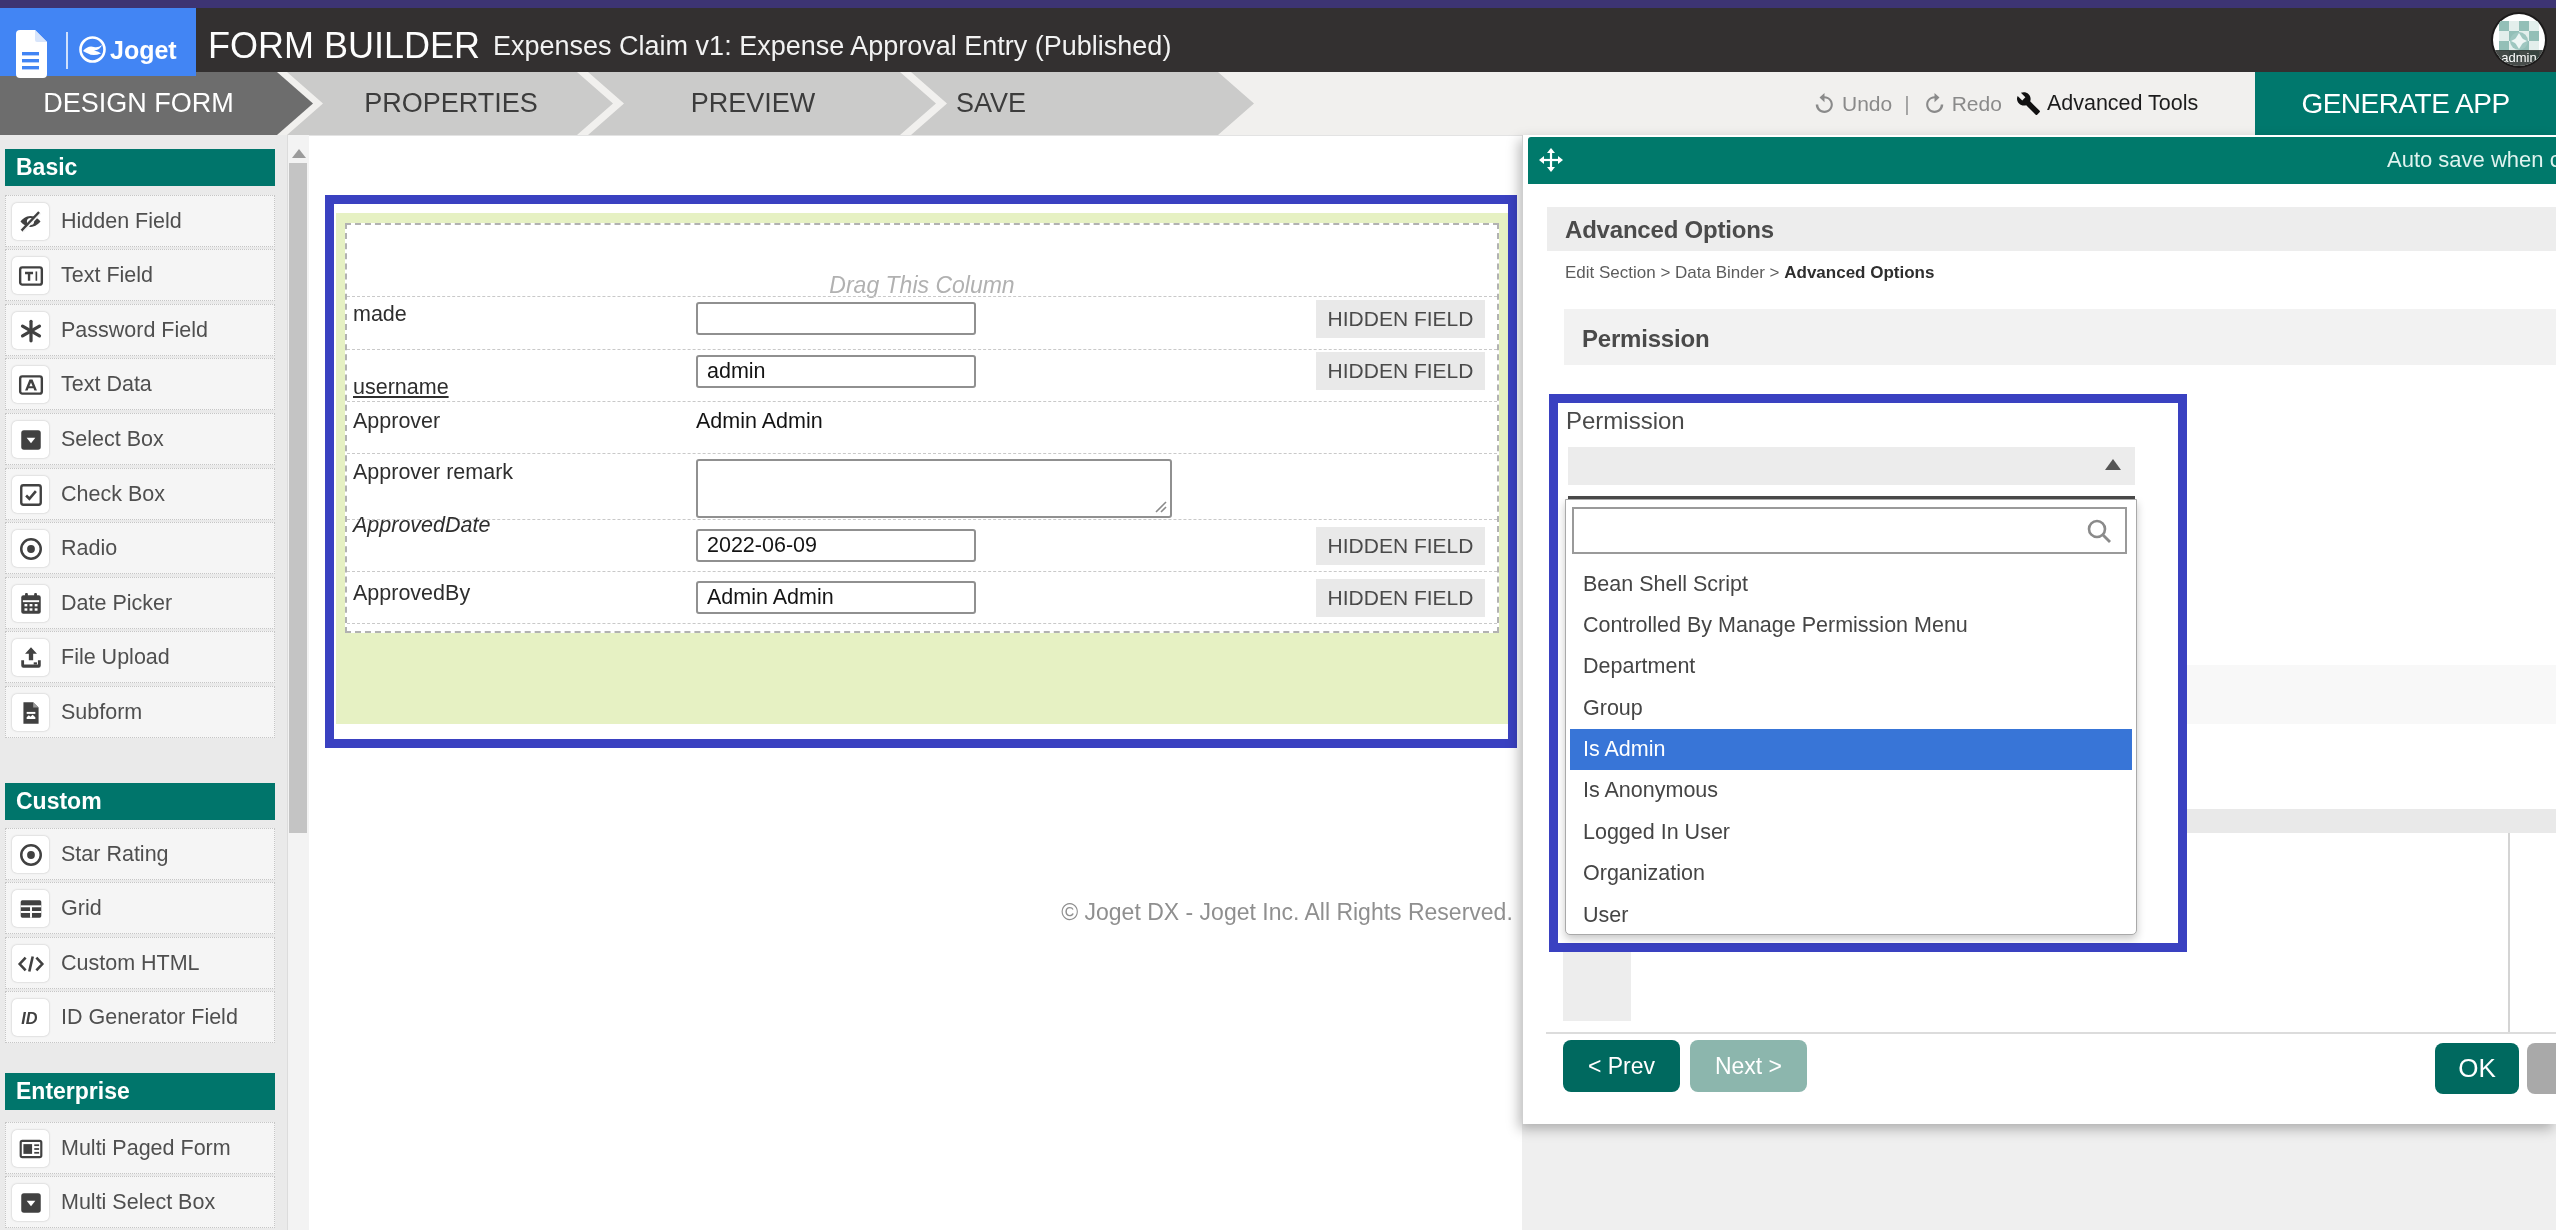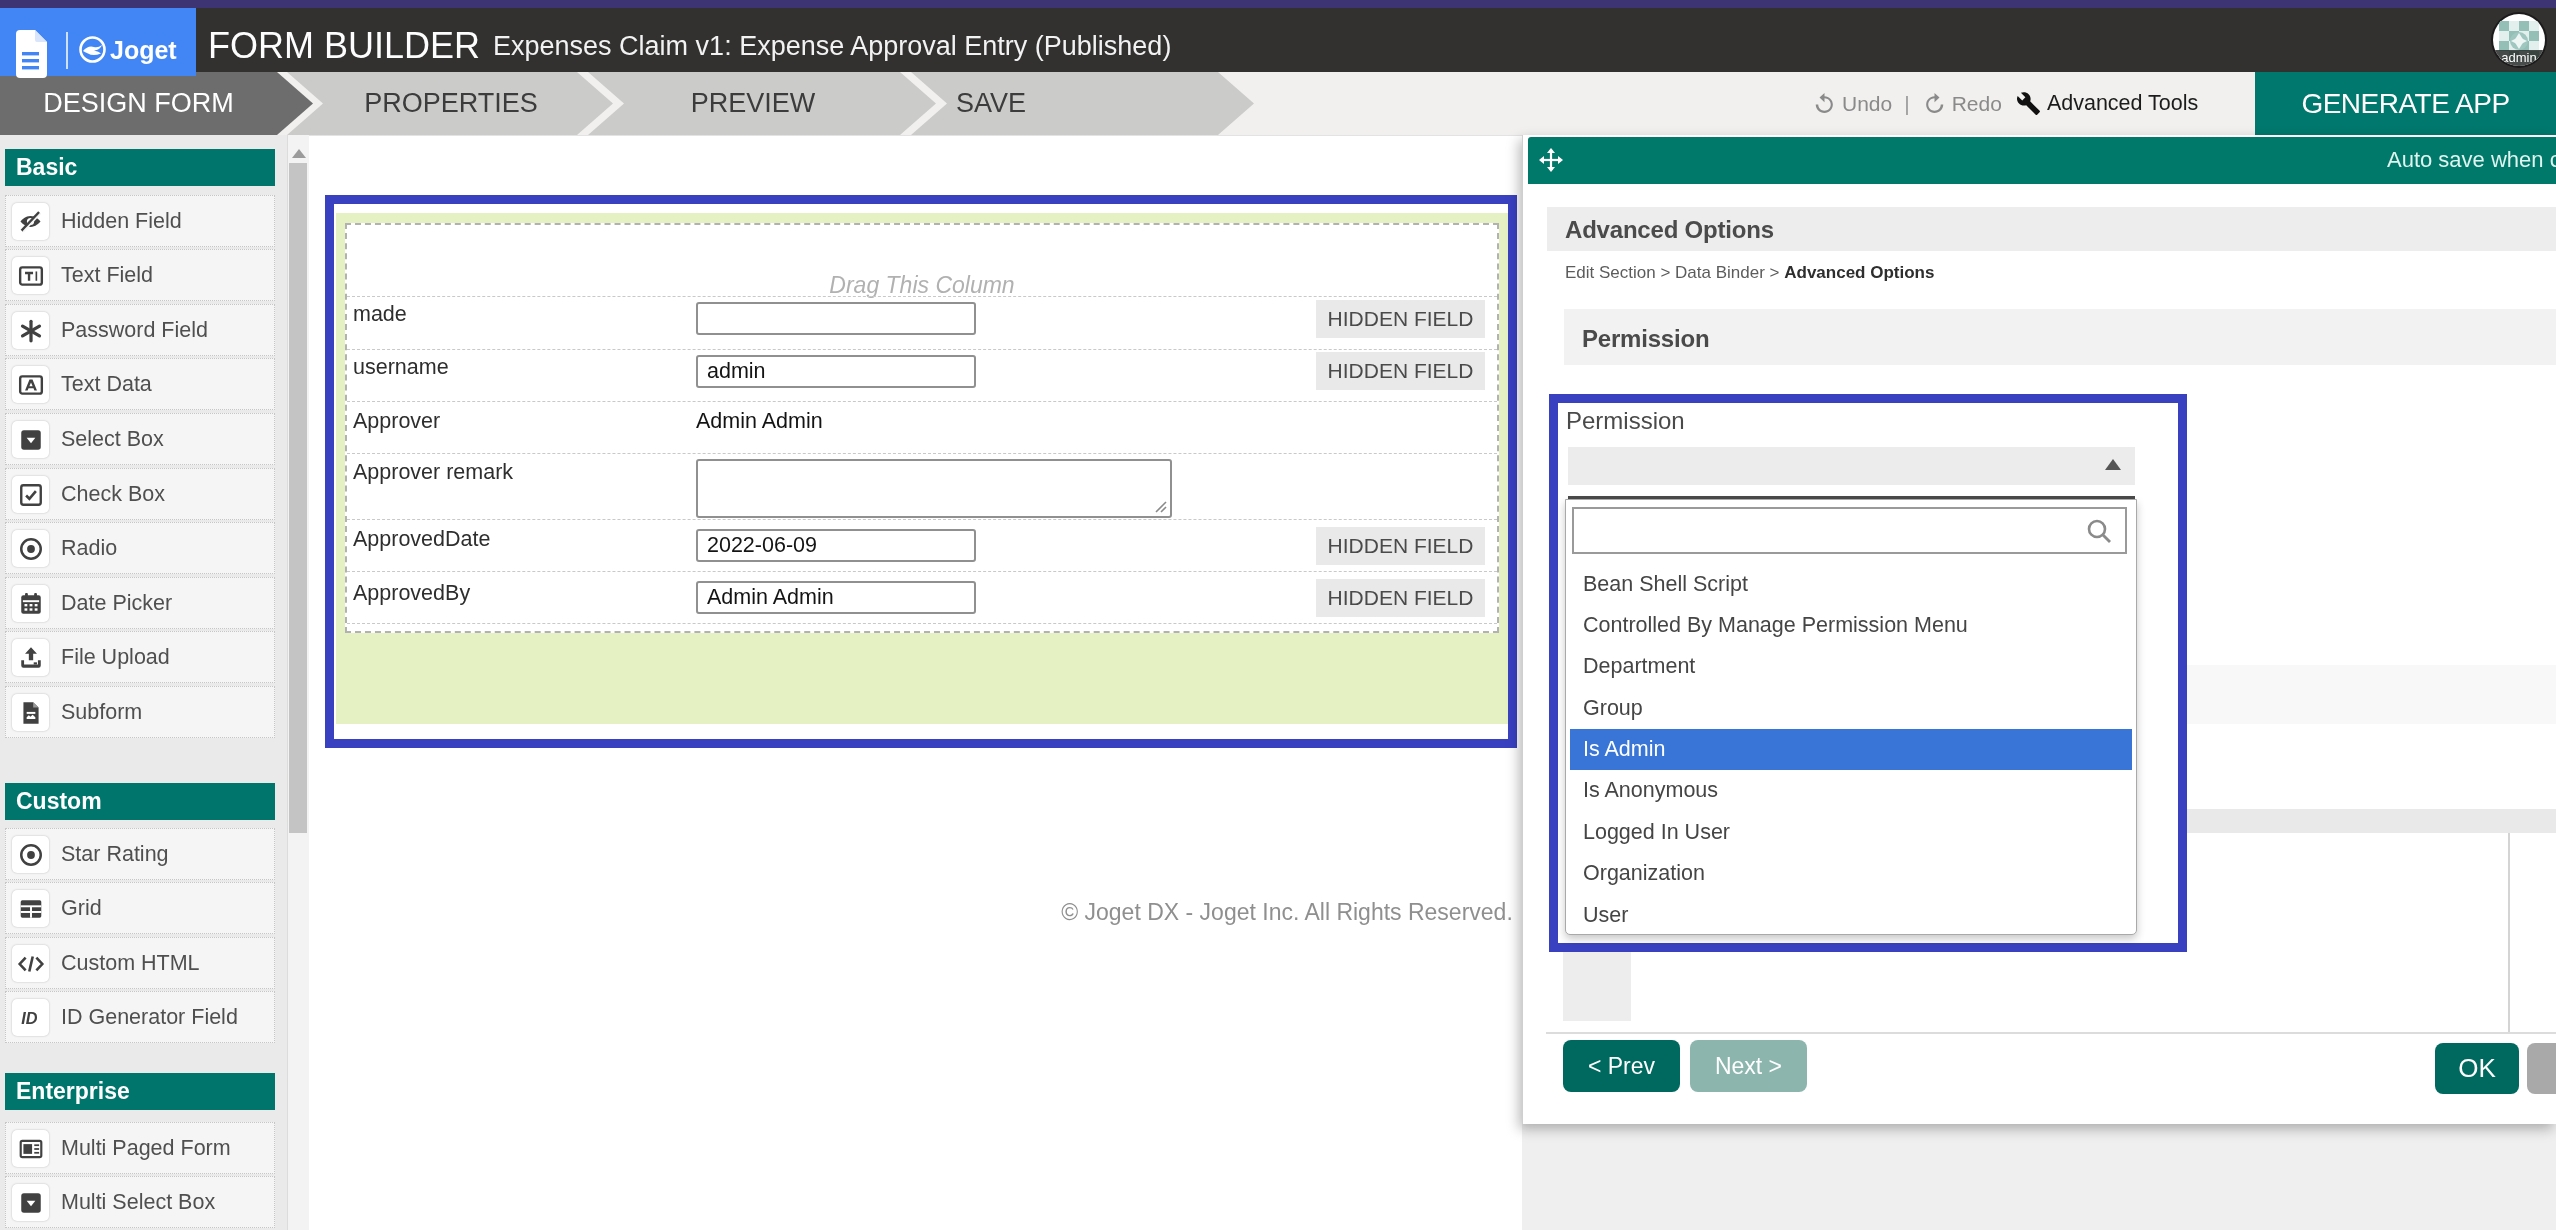--- a/index.html
+++ b/index.html
@@ -289,24 +289,24 @@
 <div class="abs" style="left:345px;top:223px;width:1154px;height:410px;border:2px dashed #b2b2b2;background:#fff;"></div>
 <div class="abs" style="left:345px;top:272px;width:1154px;text-align:center;font-size:23px;font-style:italic;color:#b1b1b1;">Drag This Column</div>
 <div class="abs" style="left:347px;top:295.5px;width:1150px;border-top:1px dashed #c9c9c9;"></div>
 <div class="abs" style="left:347px;top:349px;width:1150px;border-top:1px dashed #c9c9c9;"></div>
 <div class="abs" style="left:347px;top:401px;width:1150px;border-top:1px dashed #c9c9c9;"></div>
 <div class="abs" style="left:347px;top:453px;width:1150px;border-top:1px dashed #c9c9c9;"></div>
 <div class="abs" style="left:347px;top:519px;width:1150px;border-top:1px dashed #c9c9c9;"></div>
 <div class="abs" style="left:347px;top:571px;width:1150px;border-top:1px dashed #c9c9c9;"></div>
 <div class="abs" style="left:347px;top:622.5px;width:1150px;border-top:1px dashed #c9c9c9;"></div>
 <div class="abs flabel" style="top:302px;">made</div>
-<div class="abs flabel" style="top:355px;">username</div>
+<div class="abs flabel" style="top:375px;text-decoration:underline;">username</div>
 <div class="abs flabel" style="top:409px;">Approver</div>
 <div class="abs flabel" style="top:460px;">Approver remark</div>
-<div class="abs flabel" style="top:527px;">ApprovedDate</div>
+<div class="abs flabel" style="top:513px;font-style:italic;">ApprovedDate</div>
 <div class="abs flabel" style="top:581px;">ApprovedBy</div>
 <div class="abs finput" style="top:302px;"></div>
 <div class="abs finput" style="top:355px;">admin</div>
 <div class="abs" style="left:696px;top:409px;font-size:21.5px;color:#141414;">Admin Admin</div>
 <div class="abs" style="left:696px;top:459px;width:476px;height:59px;border:2px solid #909090;border-radius:3px;background:#fff;">
 <svg class="abs" style="right:3px;bottom:3px;" width="14" height="14" viewBox="0 0 14 14">
       <g stroke="#8a8a8a" stroke-width="1.6">
         <line x1="3" y1="13" x2="13" y2="3"></line>
         <line x1="8" y1="13" x2="13" y2="8"></line>
       </g>

